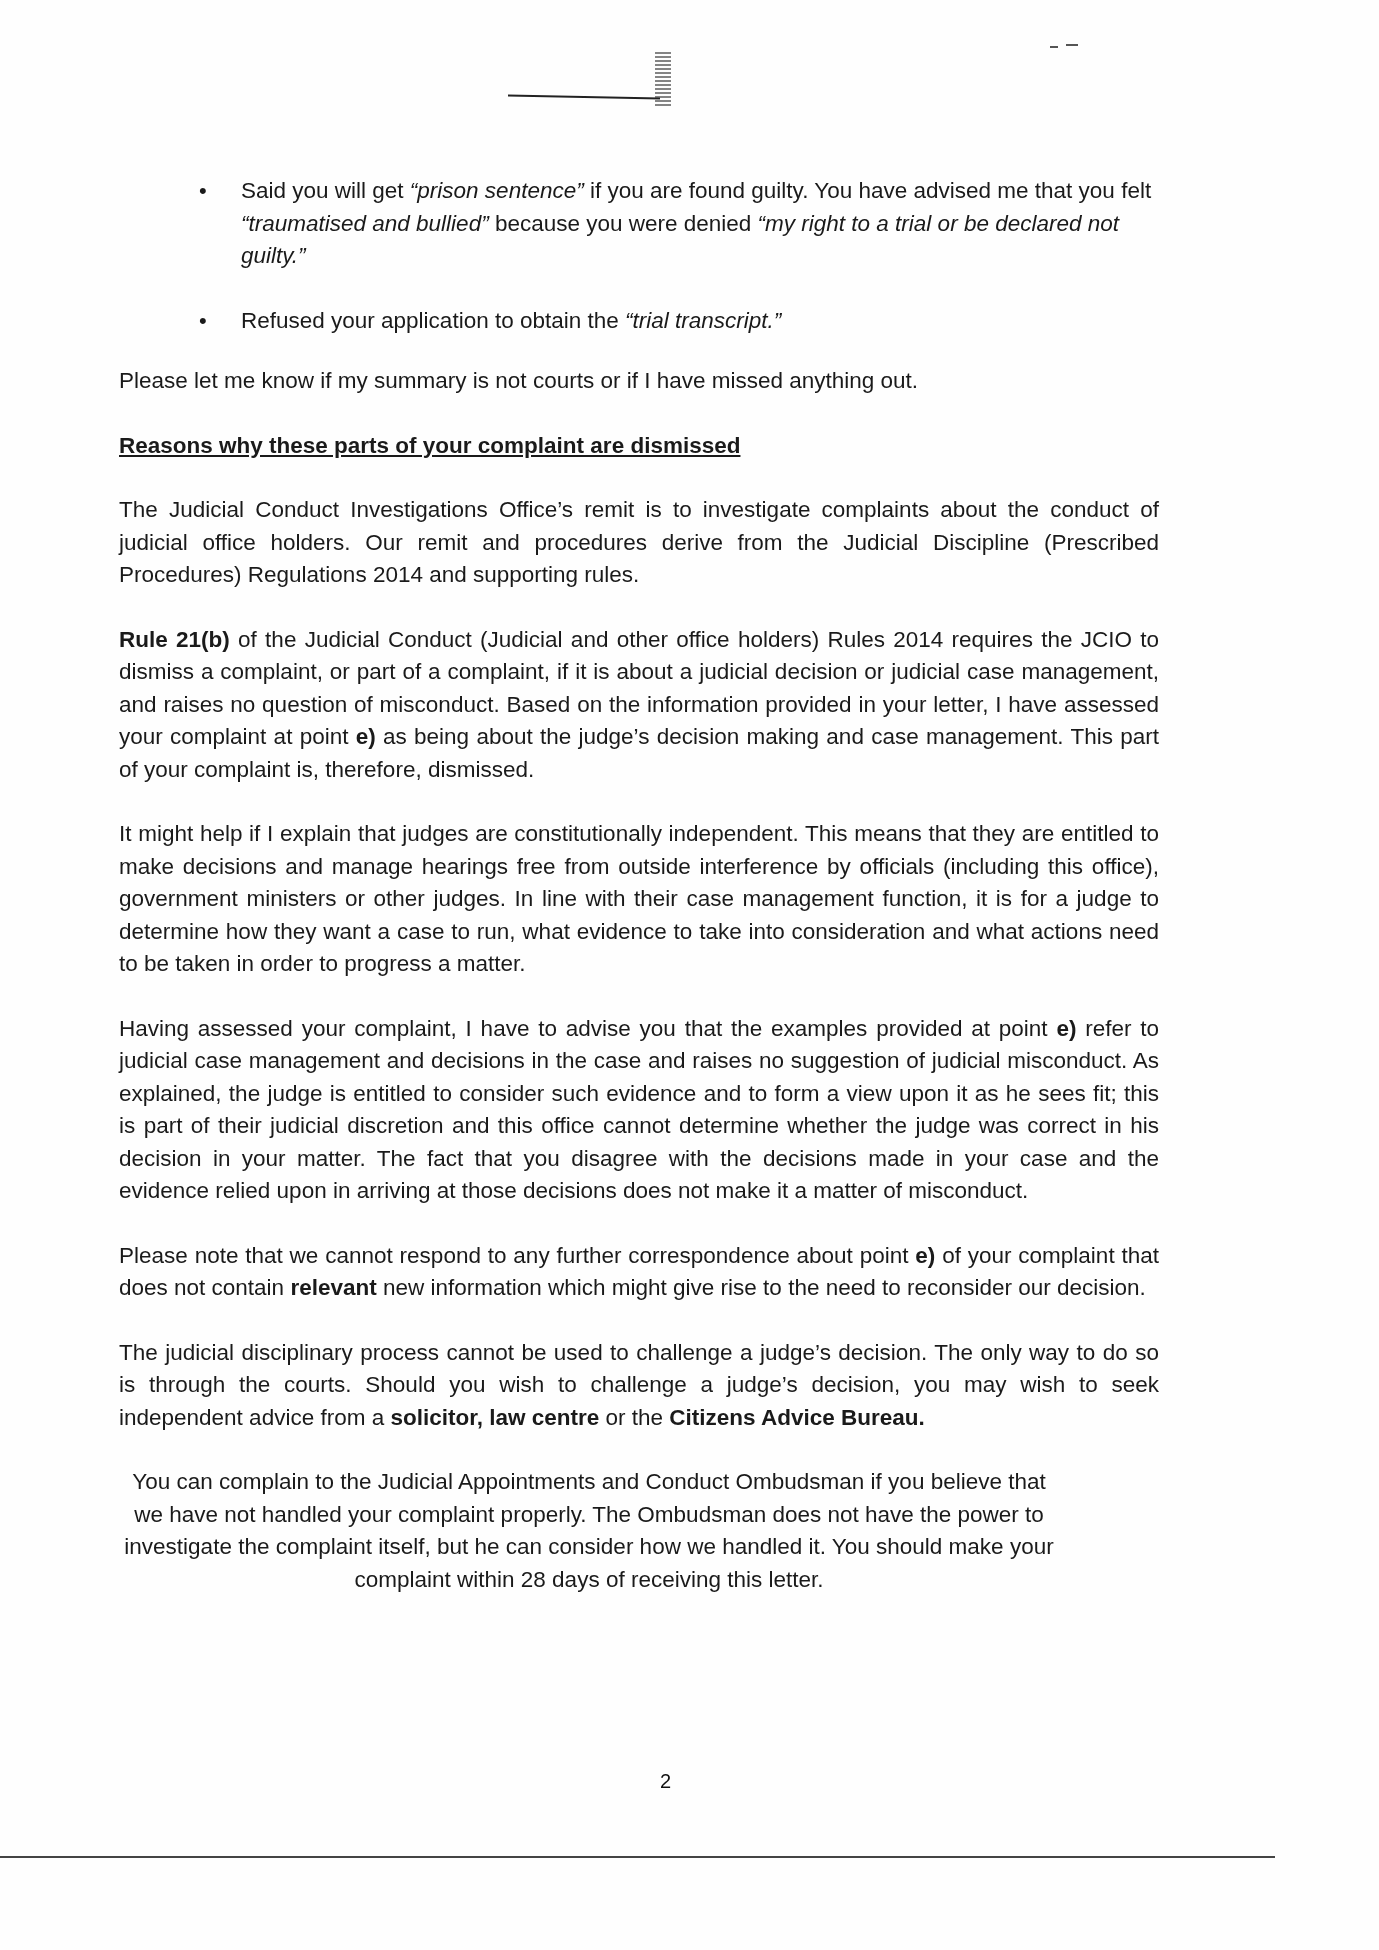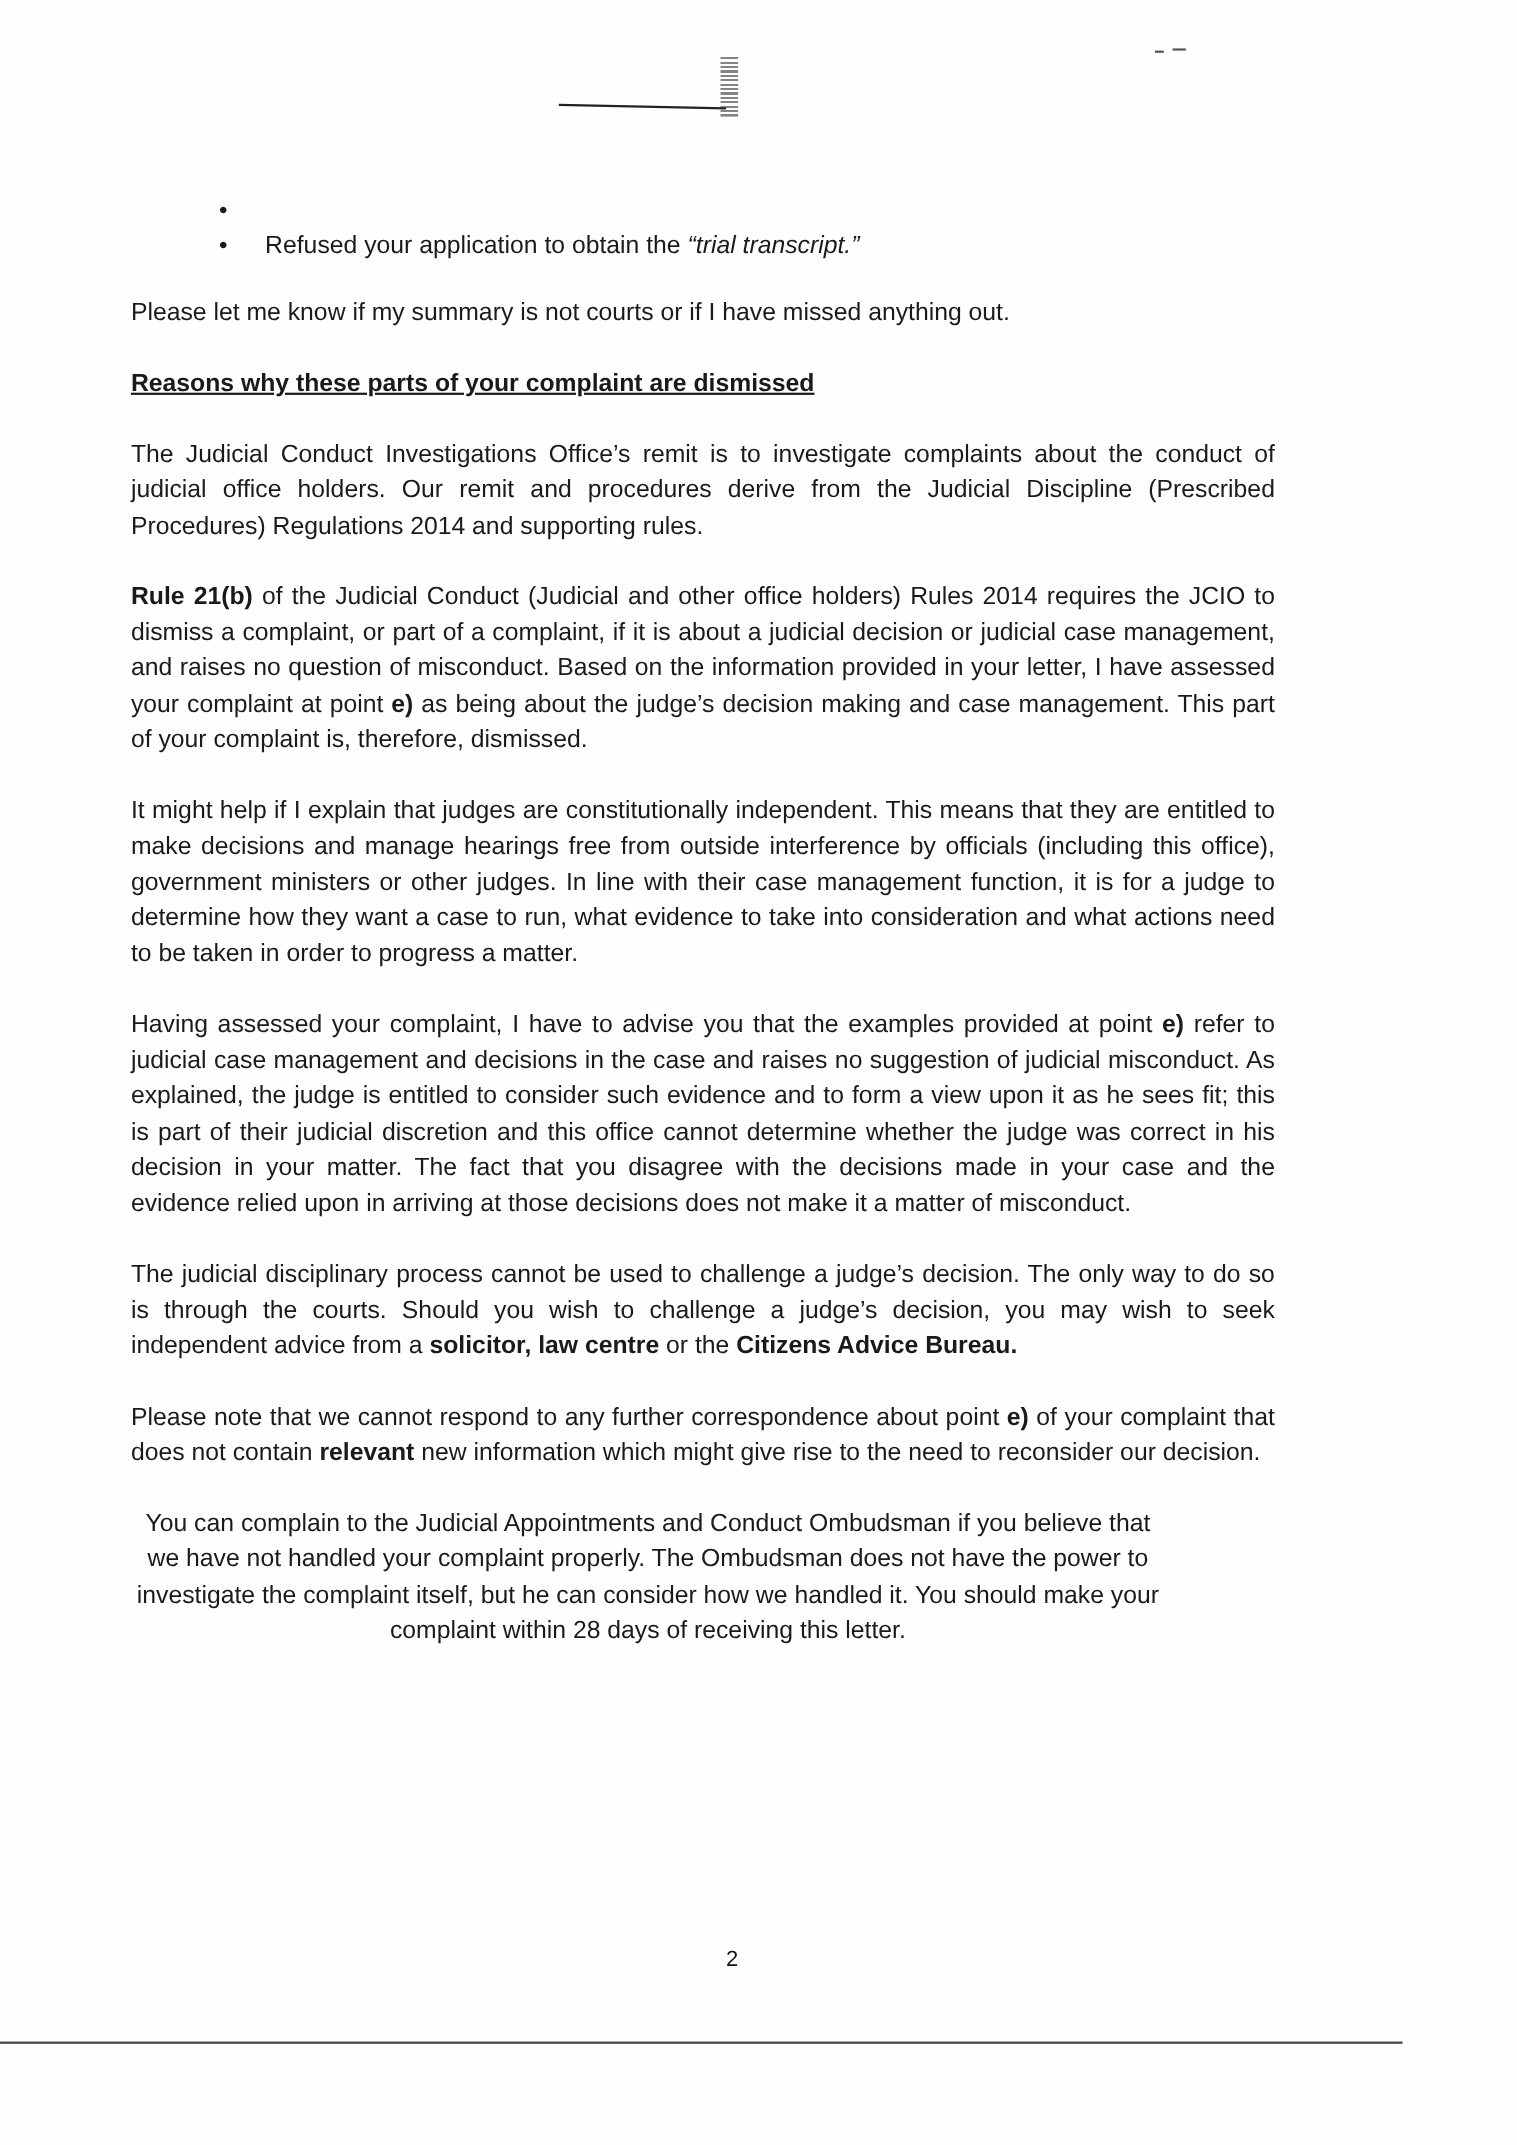--- a/index.html
+++ b/index.html
@@ -61,34 +61,35 @@
 
 <div class="page">
   <div class="scan-mark"></div>
   <div class="scan-squiggle"></div>
   <div class="scan-dash" style="left:1050px;top:46px;width:8px;"></div>
   <div class="scan-dash" style="left:1066px;top:44px;width:12px;"></div>
 
   <div class="content">
     <div class="bullet bullet-1">
       <span class="dot">•</span>
+      <p class="ragged"><span>Said you will get </span><i>“prison sentence”</i><span> if you are found guilty. You have advised me that you felt </span><i>“traumatised and bullied”</i><span> because you were denied </span><i>“my right to a trial or be declared not guilty.”</i></p>
     </div>
     <div class="bullet bullet-2">
       <span class="dot">•</span>
       <p class="ragged"><span>Refused your application to obtain the </span><i>“trial transcript.”</i></p>
     </div>
 
     <p class="gap-s ragged">Please let me know if my summary is not courts or if I have missed anything out.</p>
 
     <p class="gap-m heading ragged">Reasons why these parts of your complaint are dismissed</p>
 
     <p class="gap-m"><span>The Judicial Conduct Investigations Office’s remit is to investigate complaints about the conduct of judicial office holders. Our remit and procedures derive from the Judicial Discipline (Prescribed Procedures) Regulations 2014 and supporting rules.</span></p>
     <p class="gap-m"><b>Rule 21(b)</b><span> of the Judicial Conduct (Judicial and other office holders) Rules 2014 requires the JCIO to dismiss a complaint, or part of a complaint, if it is about a judicial decision or judicial case management, and raises no question of misconduct. Based on the information provided in your letter, I have assessed your complaint at point </span><b>e)</b><span> as being about the judge’s decision making and case management. This part of your complaint is, therefore, dismissed.</span></p>
     <p class="gap-m"><span>It might help if I explain that judges are constitutionally independent. This means that they are entitled to make decisions and manage hearings free from outside interference by officials (including this office), government ministers or other judges. In line with their case management function, it is for a judge to determine how they want a case to run, what evidence to take into consideration and what actions need to be taken in order to progress a matter.</span></p>
     <p class="gap-m"><span>Having assessed your complaint, I have to advise you that the examples provided at point </span><b>e)</b><span> refer to judicial case management and decisions in the case and raises no suggestion of judicial misconduct. As explained, the judge is entitled to consider such evidence and to form a view upon it as he sees fit; this is part of their judicial discretion and this office cannot determine whether the judge was correct in his decision in your matter. The fact that you disagree with the decisions made in your case and the evidence relied upon in arriving at those decisions does not make it a matter of misconduct.</span></p>
+    <p class="gap-m"><span>Please note that we cannot respond to any further correspondence about point </span><b>e)</b><span> of your complaint that does not contain </span><b>relevant</b><span> new information which might give rise to the need to reconsider our decision.</span></p>
     <p class="gap-m"><span>The judicial disciplinary process cannot be used to challenge a judge’s decision. The only way to do so is through the courts. Should you wish to challenge a judge’s decision, you may wish to seek independent advice from a </span><b>solicitor, law centre</b><span> or the </span><b>Citizens Advice Bureau.</b></p>
-    <p class="gap-m"><span>Please note that we cannot respond to any further correspondence about point </span><b>e)</b><span> of your complaint that does not contain </span><b>relevant</b><span> new information which might give rise to the need to reconsider our decision.</span></p>
     <p class="gap-m ragged" style="width:940px;text-align:center;"><span>You can complain to the Judicial Appointments and Conduct Ombudsman if you believe that we have not handled your complaint properly. The Ombudsman does not have the power to investigate the complaint itself, but he can consider how we handled it.  You should make your complaint within 28 days of receiving this letter.</span></p>
   </div>
 
   <div class="page-number">2</div>
   <div class="footer-rule"></div>
 </div>
 
 </body></html>

